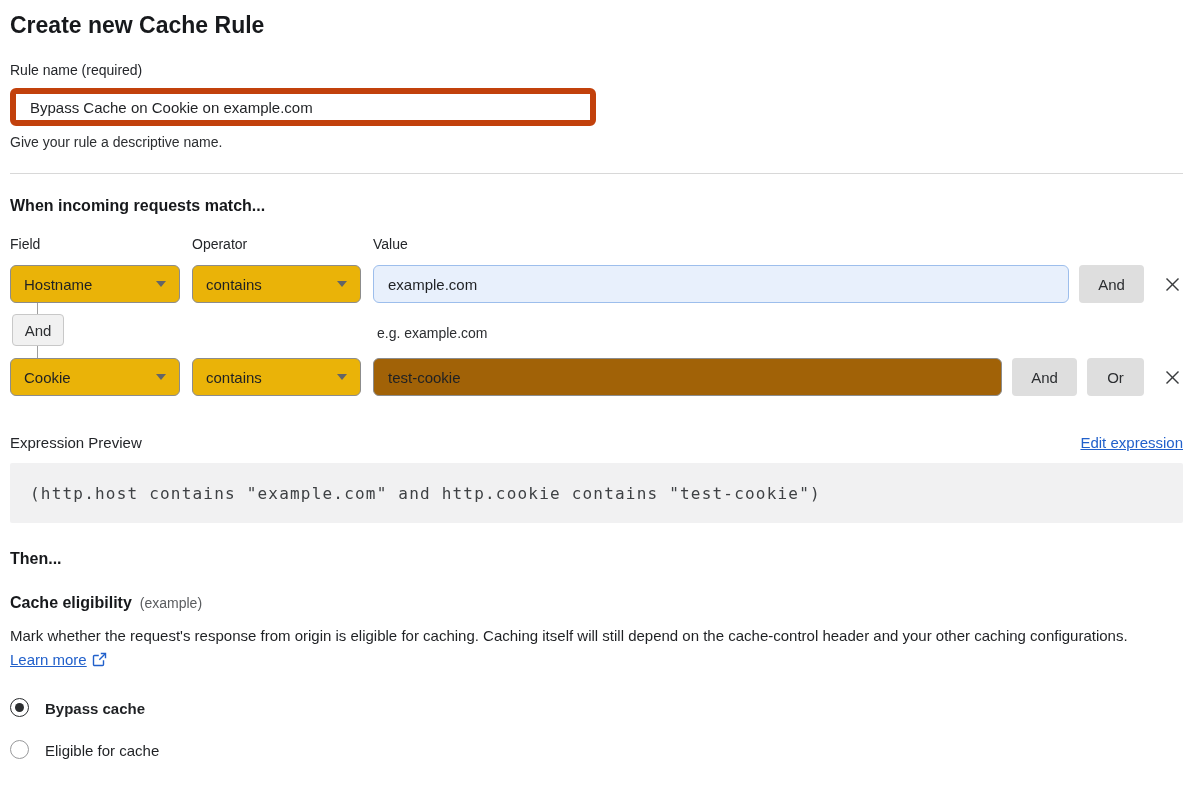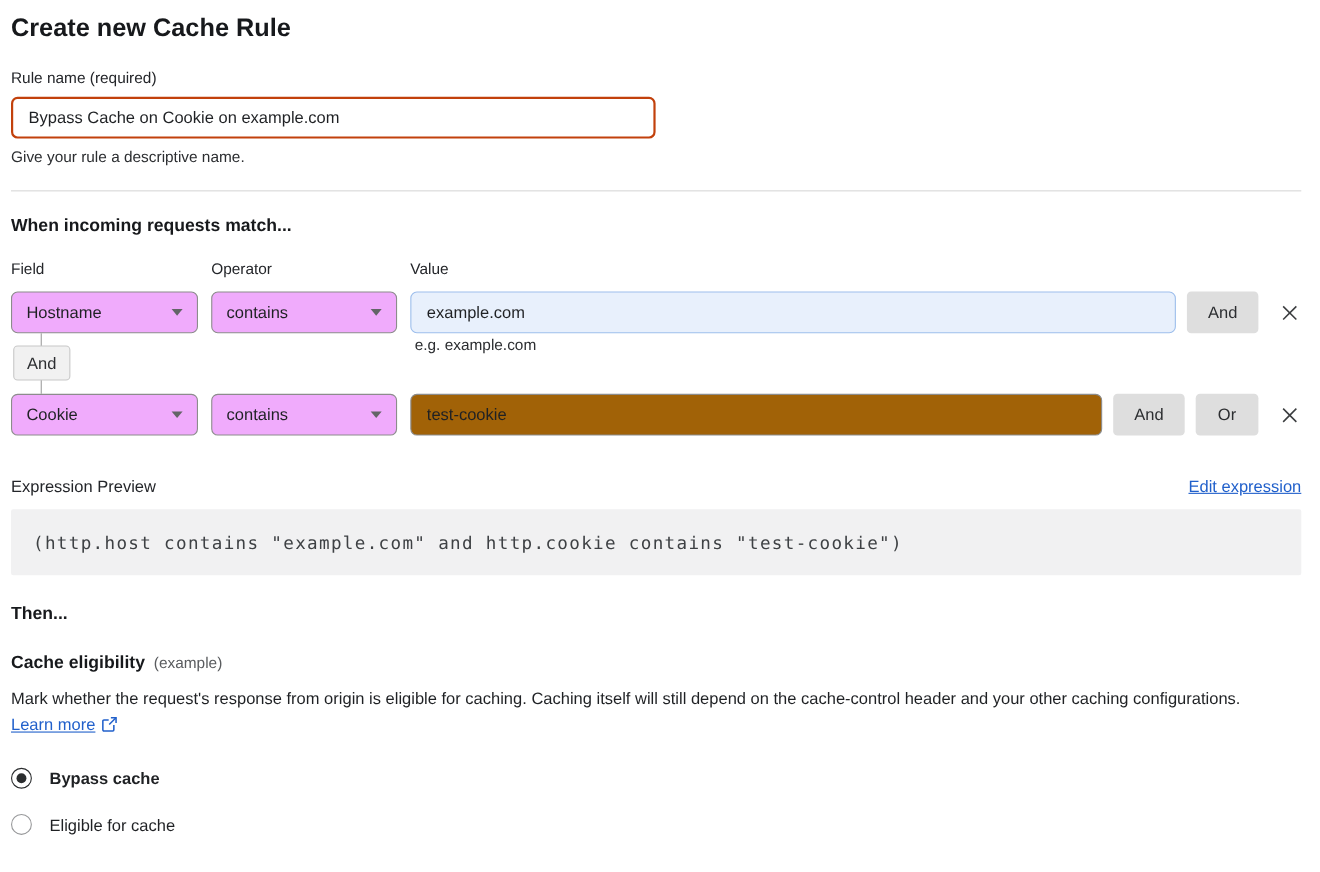--- a/index.html
+++ b/index.html
@@ -11,37 +11,37 @@
     overflow: hidden;
   }
   .page { padding: 12px 17px 0 10px; }
 
   h1.title { font-size: 23px; font-weight: 700; color: #17191c; line-height: 26px; }
 
   .field-label { margin-top: 24px; font-size: 14px; color: #24262a; }
 
   .text-input {
     display: block; margin-top: 10px; height: 38px; width: 586px;
-    border: 2px solid #c2410c; border-radius: 6px;
+    border: 6px solid #c2410c; border-radius: 6px;
     padding: 0 14px; font-size: 15px; color: #1f2124;
     font-family: "Liberation Sans", sans-serif; background: #fff; outline: none;
   }
   .helper { margin-top: 8px; font-size: 14px; color: #2c2e31; }
 
   .divider { margin-top: 23px; border: none; border-top: 1px solid #d8d8d8; height: 0; }
 
   h2.section { margin-top: 23px; font-size: 16px; font-weight: 700; color: #17191c; line-height: 18px; }
 
   .col-labels { display: flex; margin-top: 21px; font-size: 14px; color: #24262a; }
   .col-labels .c1 { width: 182px; }
   .col-labels .c2 { width: 181px; }
 
   .cond-row { display: flex; margin-top: 13px; height: 38px; align-items: stretch; }
   .select {
-    width: 170px; margin-right: 12px; background: #f0abfc;
+    width: 170px; margin-right: 12px; background: #eab308;
     border: 1px solid #8c8c8c; border-radius: 6px;
     display: flex; align-items: center; justify-content: space-between;
     padding: 0 13px; font-size: 15px; color: #1f2124; cursor: pointer;
   }
   .select.operator { width: 169px; }
   .caret {
     width: 0; height: 0; flex: none;
     border-left: 5px solid transparent; border-right: 5px solid transparent;
     border-top: 6px solid #636567;
   }
@@ -68,21 +68,21 @@
   .between .vline {
     position: absolute; left: 27px; top: 0; height: 55px; width: 0;
     border-left: 1px solid #9e9e9e;
   }
   .connector-btn {
     position: absolute; left: 2px; top: 11px; width: 52px; height: 32px;
     background: #f1f1f1; border: 1px solid #c8c8c8; border-radius: 4px;
     font-size: 15px; color: #2c2e31; font-family: "Liberation Sans", sans-serif;
     cursor: pointer; z-index: 1;
   }
-  .between .hint { position: absolute; left: 367px; top: 2px; font-size: 14px; color: #2c2e31; }
+  .between .hint { position: absolute; left: 367px; top: 22px; font-size: 14px; color: #2c2e31; }
   .hint-row2 { margin-top: 8px; margin-left: 367px; font-size: 14px; color: #2c2e31; }
 
   .expr-header { margin-top: 38px; display: flex; justify-content: space-between; align-items: flex-start; }
   .expr-label { font-size: 15px; color: #24262a; }
   a.blue-link { color: #2160cb; font-size: 15px; text-decoration: underline; cursor: pointer; }
 
   .code-block {
     margin-top: 12px; height: 60px; background: #f1f1f2; border-radius: 2px;
     display: flex; align-items: center; padding: 0 20px;
   }

